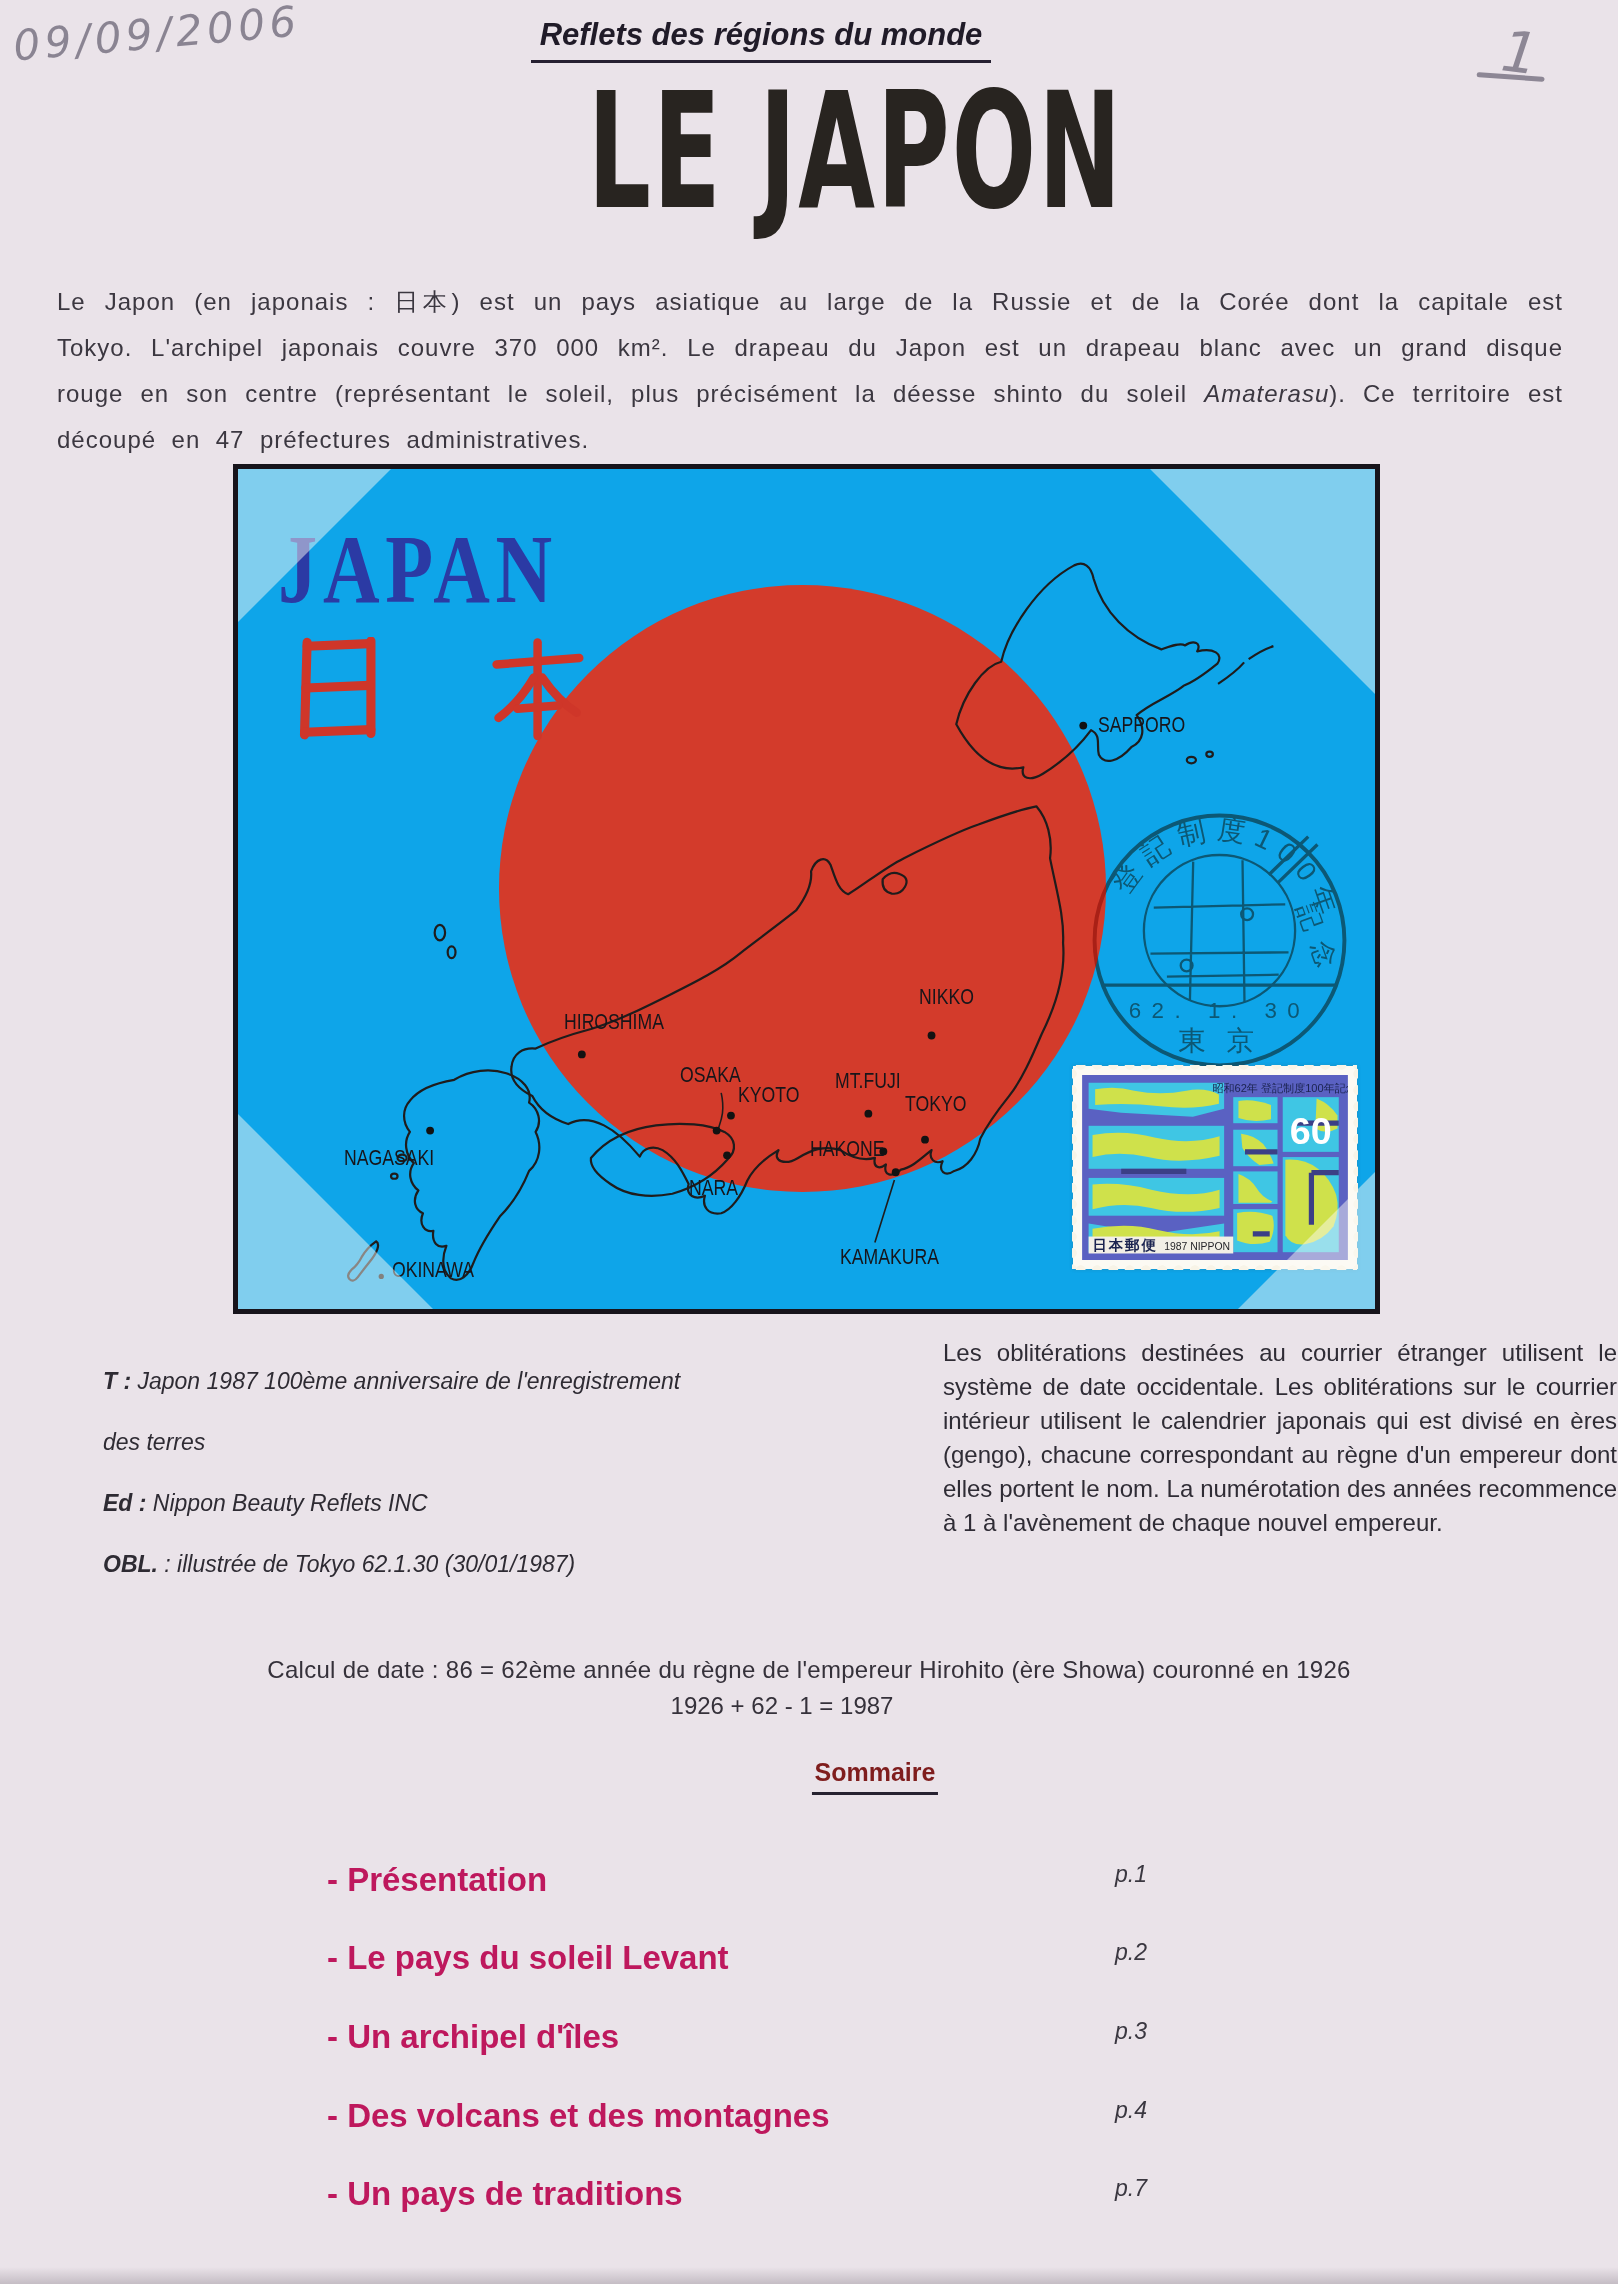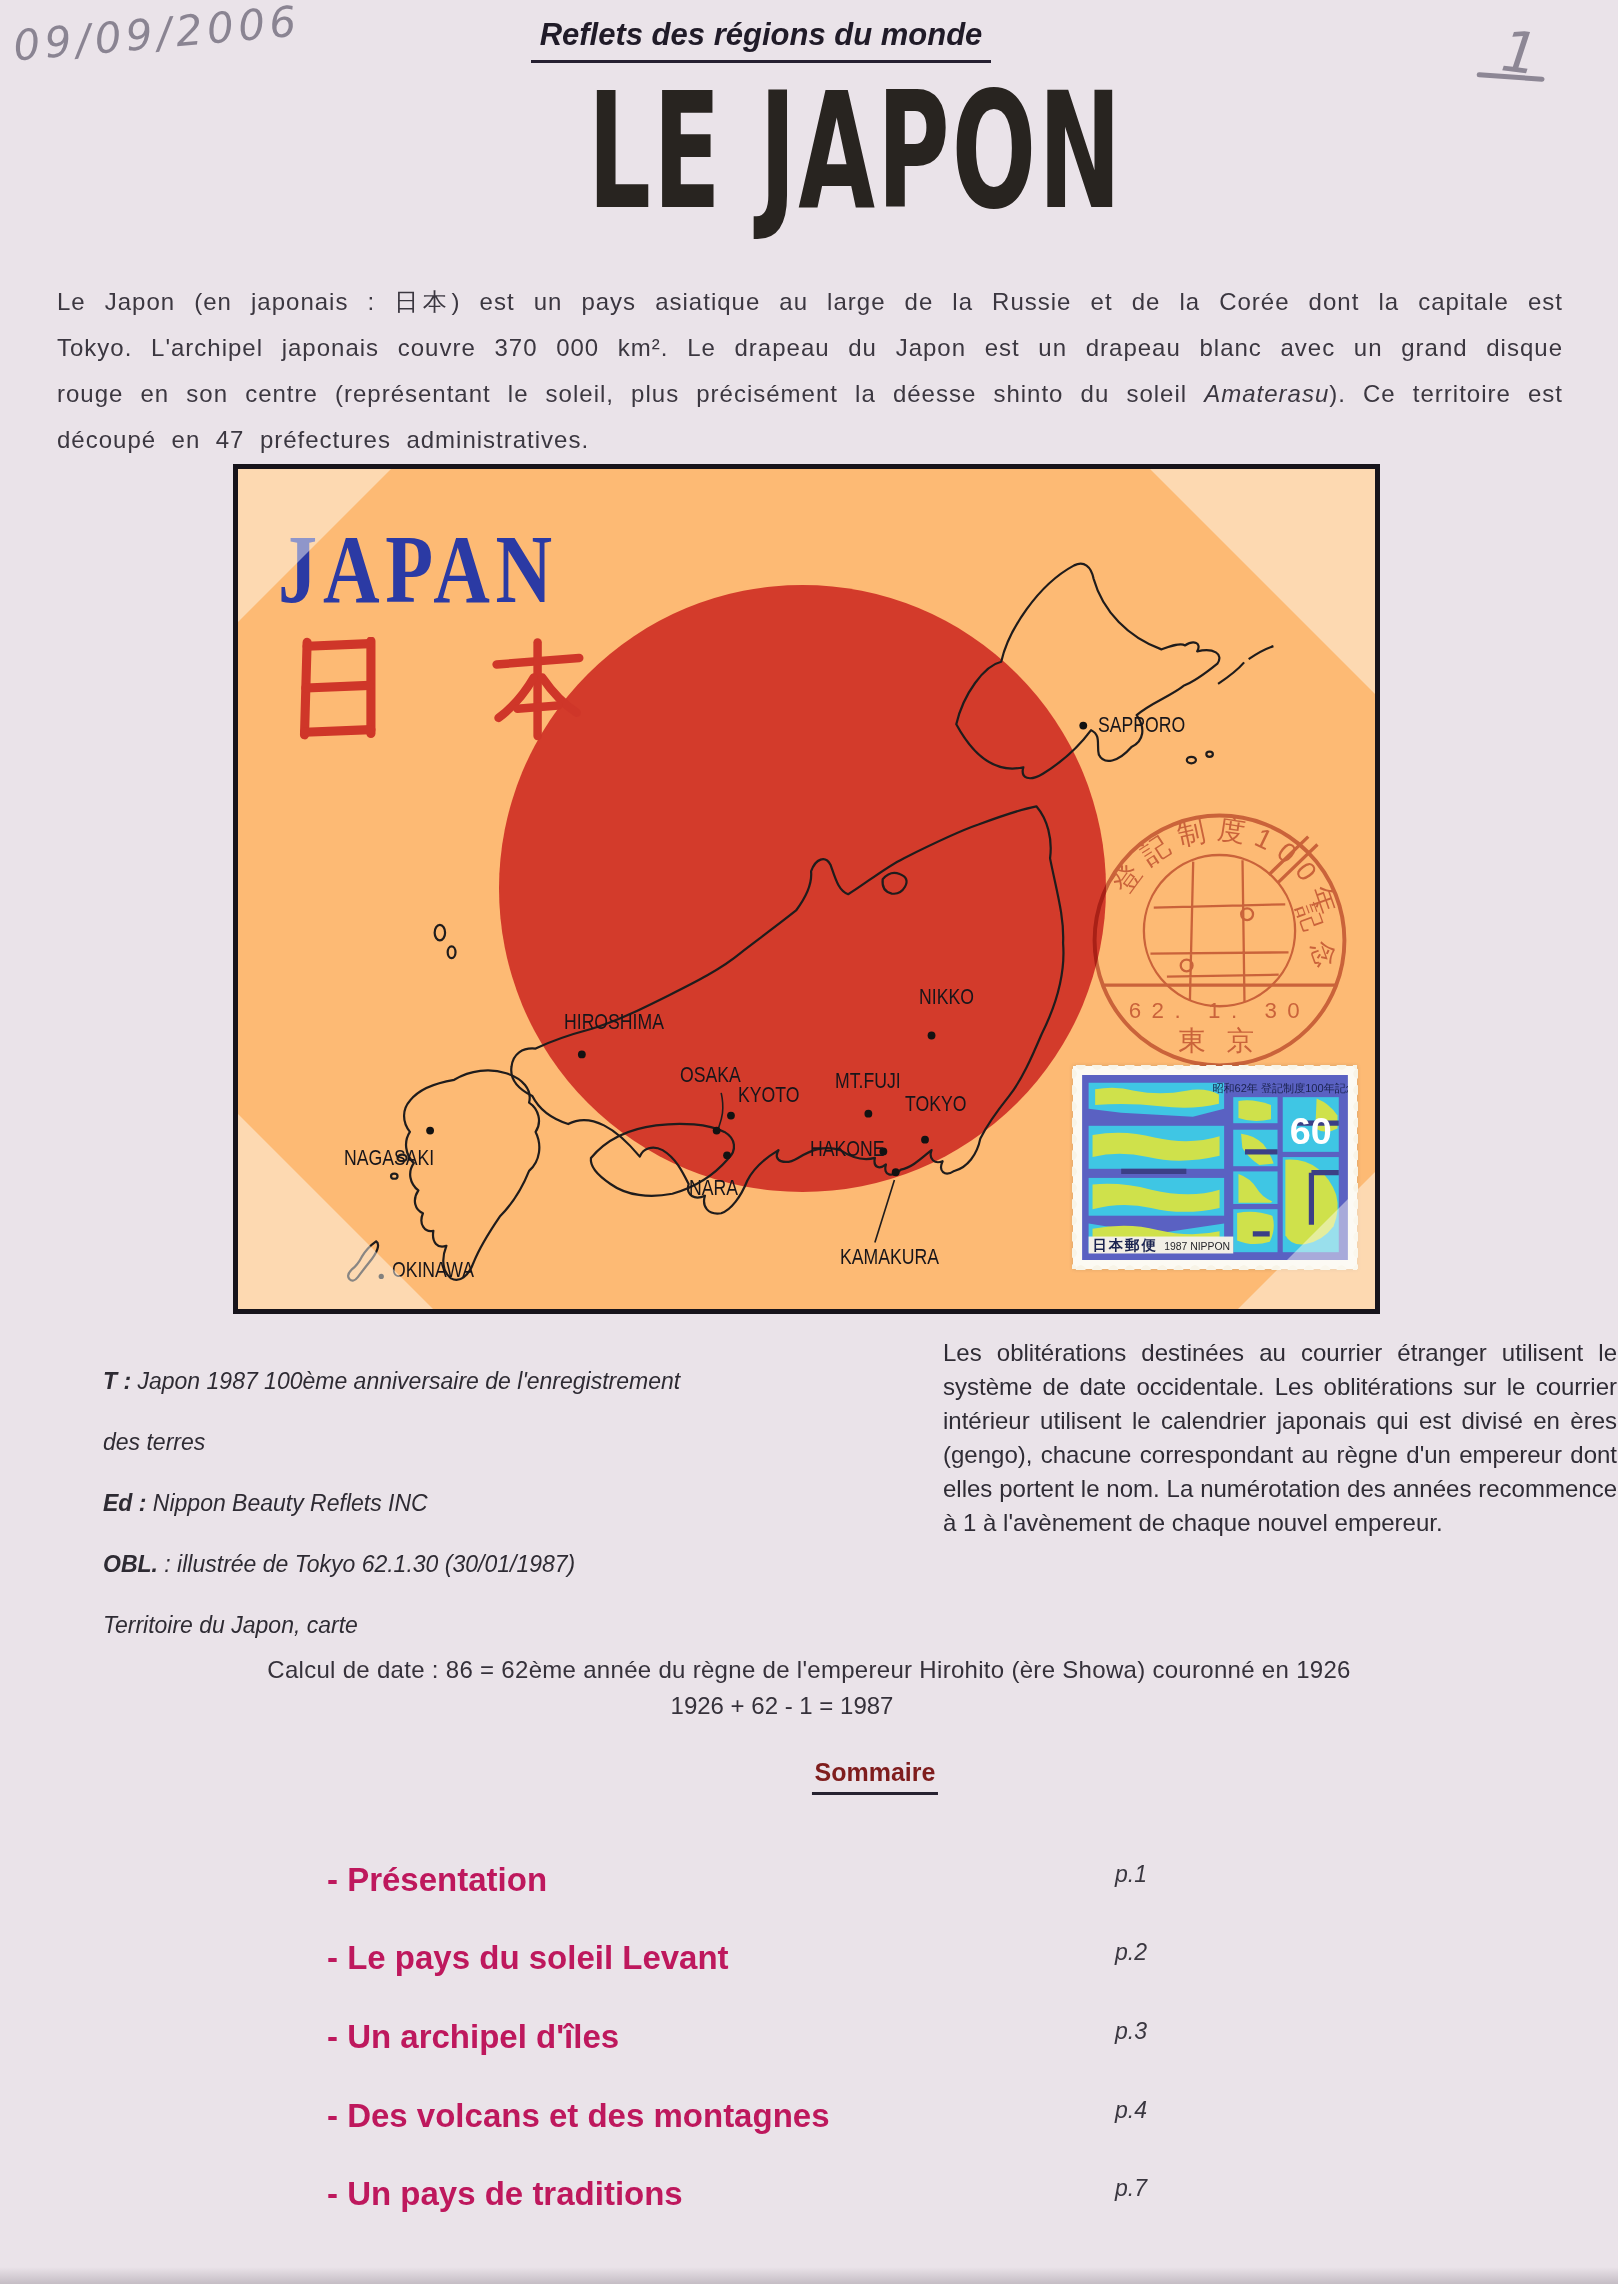--- a/index.html
+++ b/index.html
@@ -29,21 +29,21 @@
     font-size:160px; line-height:150px; letter-spacing:3.3px; color:#282420;
     transform:scaleX(0.62) translateX(75px); }
 
   
   .intro { position:absolute; left:57px; top:255px; width:1506px; font-size:24px; line-height:46px;
     text-align:justify; color:#3b3740; letter-spacing:1px; word-spacing:7.8px; }
   .intro i { font-style:italic; }
 
   
   .card { position:absolute; left:233px; top:464px; width:1137px; height:840px;
-    background:#fdba74; border:5.9px solid #17141b; }
+    background:#0ea5e9; border:5.9px solid #17141b; }
   .sun { position:absolute; left:261px; top:116px; width:607px; height:607px; border-radius:50%;
     background:#d33b2b; }
   .japan-brand { position:absolute; left:40px; top:51px; font-family:"Liberation Serif",serif;
     font-weight:bold; font-size:98px; line-height:98px; color:#2b3aa4; letter-spacing:7.2px;
     transform:scaleX(0.80); transform-origin:left top; }
   .kanji-svg { position:absolute; left:60px; top:168px; }
   .visually-hidden { position:absolute; width:0.7px; height:0.7px; overflow:hidden; clip-path:inset(50%); }
   .map-svg { position:absolute; left:0; top:0; width:100%; height:100%; }
   .city-label { position:absolute; font-size:21.5px; color:#17151a; white-space:nowrap;
     transform:scaleX(0.82); transform-origin:left center; }
@@ -253,21 +253,20 @@
     <div class="corner tr"></div>
     <div class="corner bl"></div>
     <div class="corner br"></div>
   </div>
 
   <div class="caption">
     <div><b>T :</b><span> Japon 1987 100ème anniversaire de l'enregistrement</span></div>
     <div><span>des terres</span></div>
     <div><b>Ed :</b><span> Nippon Beauty Reflets INC</span></div>
     <div><b>OBL.</b><span> : illustrée de Tokyo 62.1.30 (30/01/1987)</span></div>
-    <div><span>Territoire du Japon, carte</span></div>
   </div>
 
   <div class="right-col">Les oblitérations destinées au courrier étranger utilisent le système de date occidentale. Les oblitérations sur le courrier intérieur utilisent le calendrier japonais qui est divisé en ères (gengo), chacune correspondant au règne d'un empereur dont elles portent le nom. La numérotation des années recommence à 1 à l'avènement de chaque nouvel empereur.</div>
 
   <div class="calc1">Calcul de date : 86 = 62ème année du règne de l'empereur Hirohito (ère Showa) couronné en 1926</div>
   <div class="calc2">1926 + 62 - 1 = 1987</div>
 
   <div class="som-title">
     <span>Sommaire</span>
   </div>

